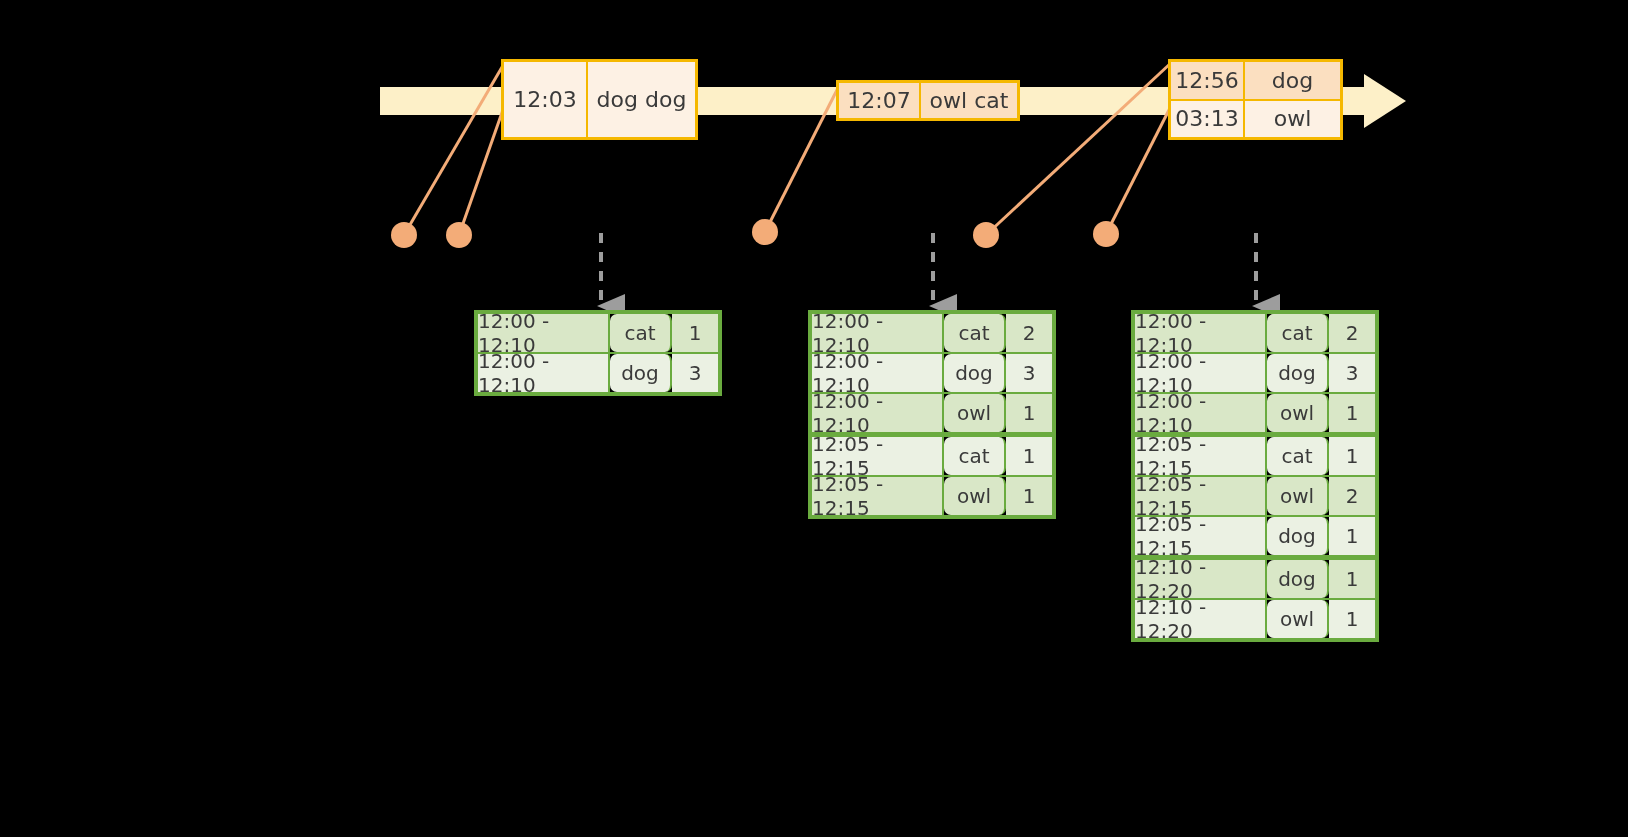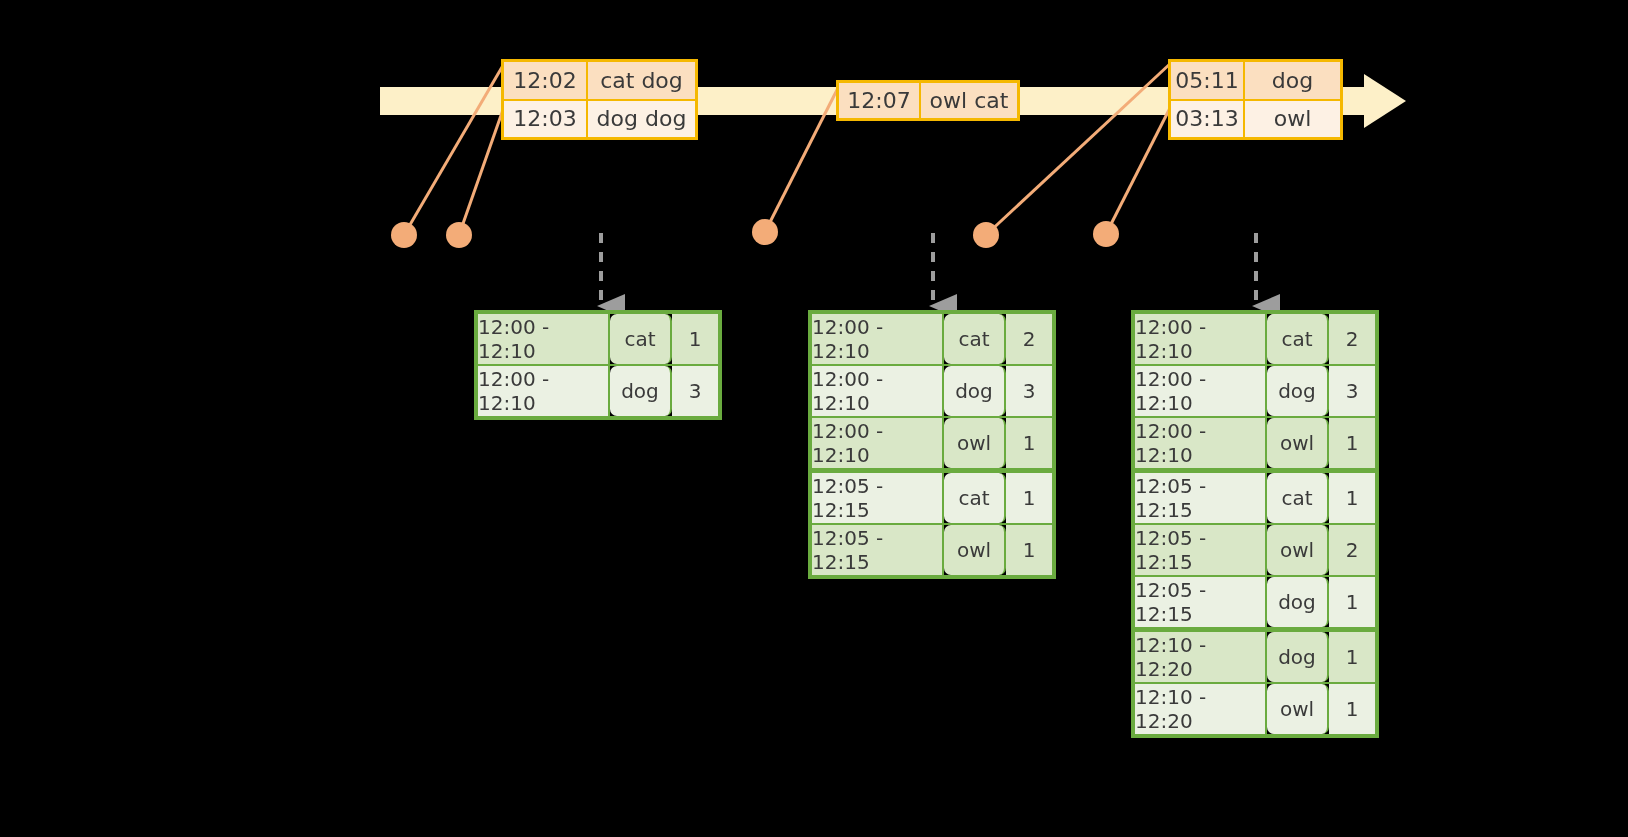--- a/index.html
+++ b/index.html
@@ -36,21 +36,21 @@
 
   
   .dot{position:absolute;width:26px;height:26px;border-radius:50%;
        background:#f3ac78;}
   svg.links{position:absolute;left:0;top:0;width:1628px;height:837px;
             pointer-events:none;}
 
   
   .rtable{position:absolute;border:4px solid #6aab3f;box-sizing:border-box;
           display:flex;flex-direction:column;}
-  .rrow{display:flex;height:50px;}
+  .rrow{display:flex;height:38px;}
   .rrow + .rrow{border-top:2px solid #6aab3f;}
   .rrow.sep{border-top:5px solid #6aab3f;}
   .rrow .c{display:flex;align-items:center;justify-content:center;
            color:#3a3a3a;font-size:20px;box-sizing:border-box;
            border-right:2px solid #6aab3f;}
   .rrow .c:last-child{border-right:none;}
   .rrow.dark .c{background:#d9e7c7;}
   .rrow.light .c{background:#ebf1e3;}
   .rrow .c.win{flex:1;}
   .rrow .c.key{width:62px;border-radius:7px;}
@@ -82,40 +82,36 @@
         <line x1="1106" y1="234" x2="1172" y2="104"></line>
       </g>
     <g id="dn-group" stroke="#9d9d9d" stroke-width="4" stroke-dasharray="10 9" fill="none" marker-end="url(#dnarrow)">
         <line x1="601" y1="233" x2="601" y2="306"></line>
         <line x1="933" y1="233" x2="933" y2="306"></line>
         <line x1="1256" y1="233" x2="1256" y2="306"></line>
       </g>
   </svg>
 
   <div class="evbox" id="ev1">
-    <div class="evrow dark">
-      <div class="t">12:02</div>
-      <div class="w">cat dog</div>
-    </div>
     <div class="evrow light">
       <div class="t">12:03</div>
       <div class="w">dog dog</div>
     </div>
   </div>
 
   <div class="evbox" id="ev2">
     <div class="evrow dark">
       <div class="t">12:07</div>
       <div class="w">owl cat</div>
     </div>
   </div>
 
   <div class="evbox" id="ev3">
     <div class="evrow dark">
-      <div class="t">05:11</div>
+      <div class="t">12:56</div>
       <div class="w">dog</div>
     </div>
     <div class="evrow light">
       <div class="t">03:13</div>
       <div class="w">owl</div>
     </div>
   </div>
 
   <div id="dots-layer">
       <div class="dot" style="left: 391px; top: 222px;"></div>

